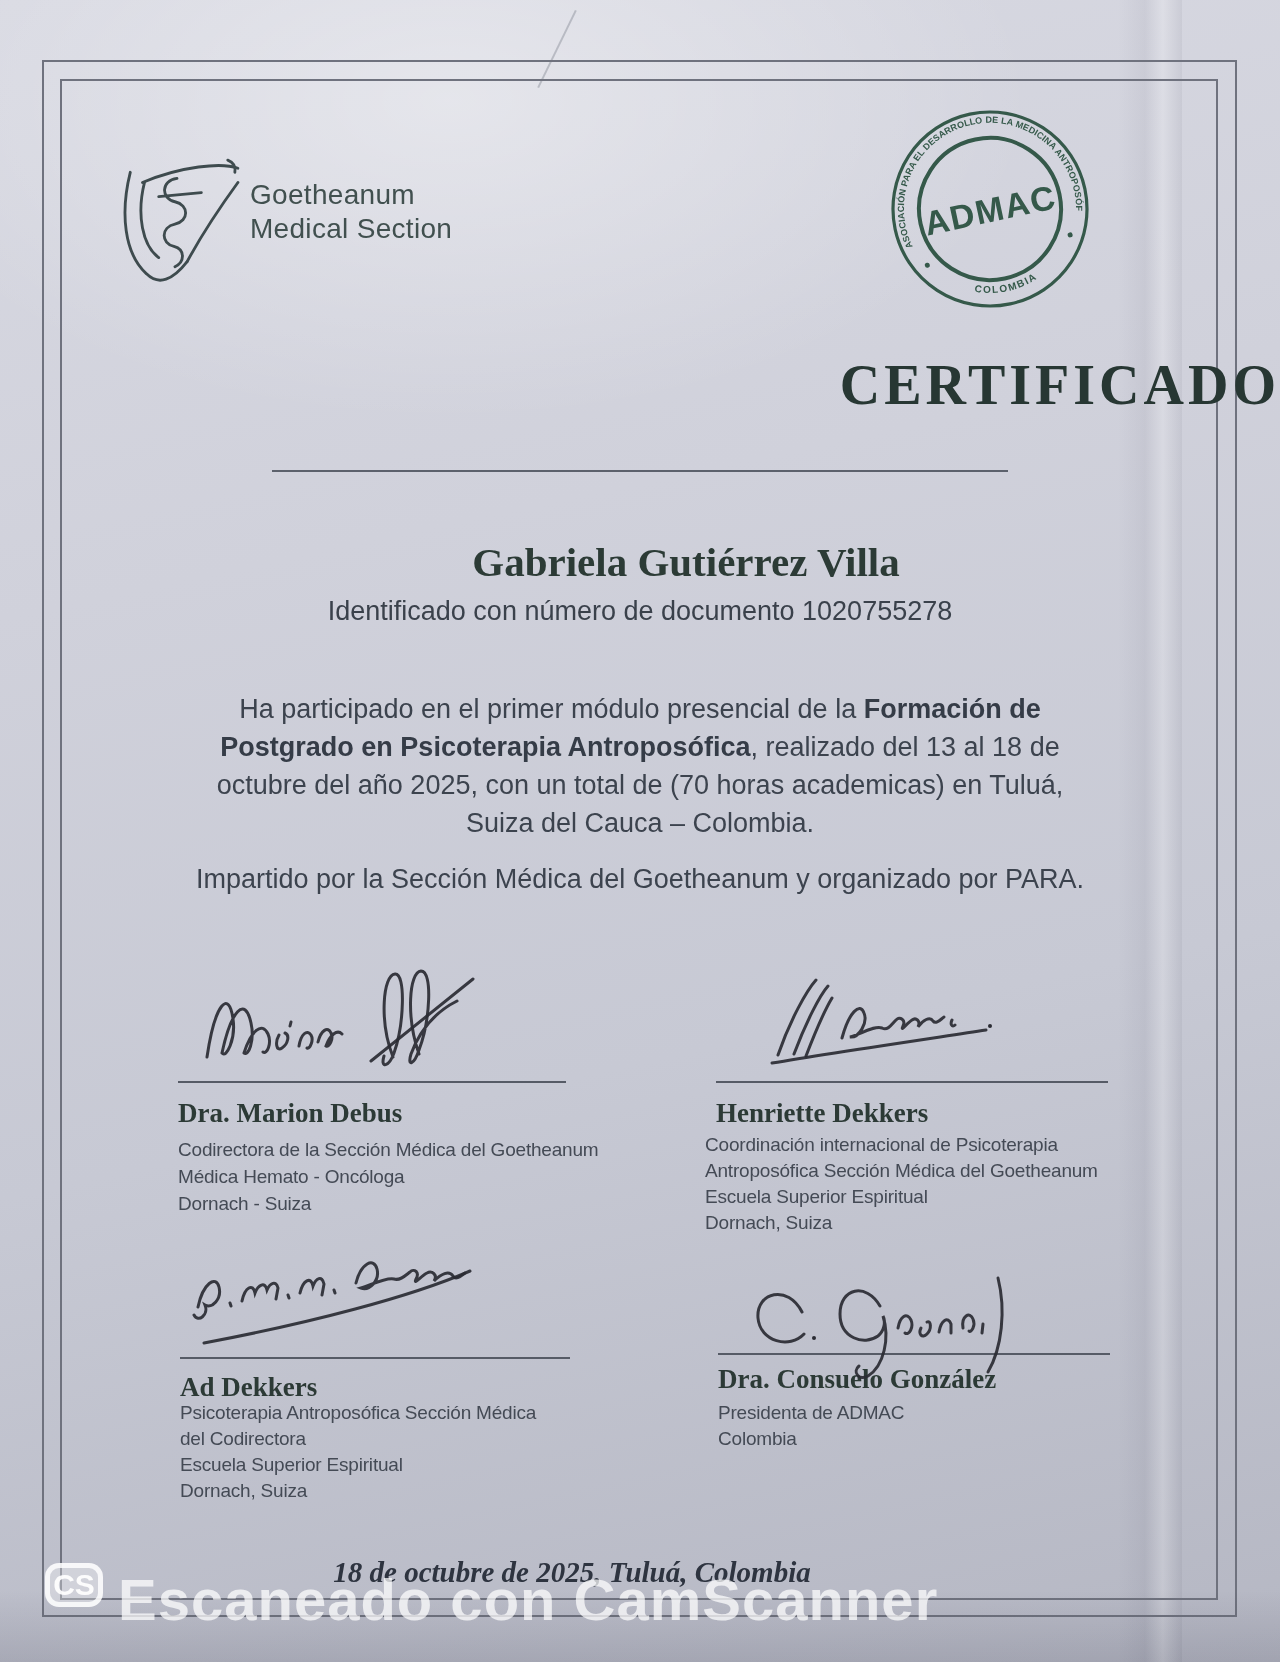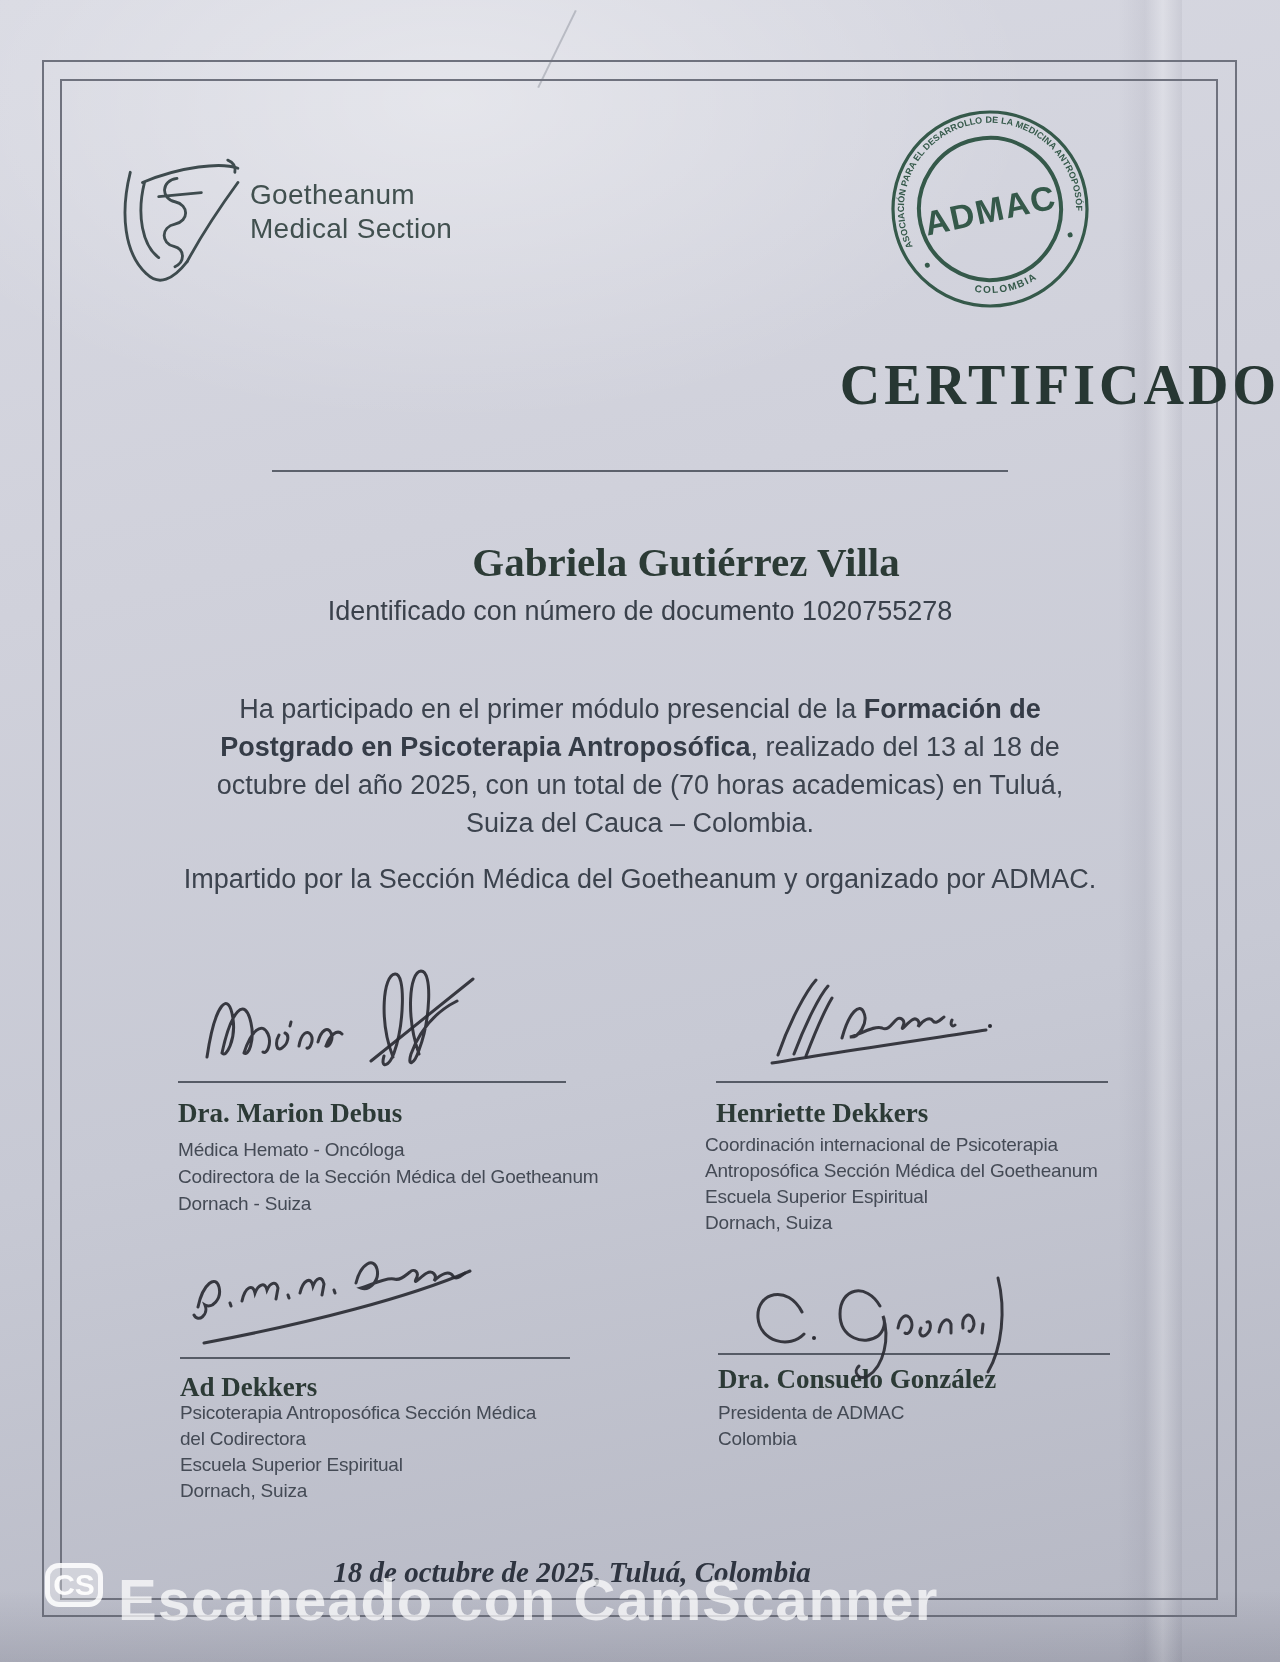--- a/index.html
+++ b/index.html
@@ -91,32 +91,32 @@
 
   <div class="abs name serif">Gabriela Gutiérrez Villa</div>
   <div class="abs idline">Identificado con número de documento 1020755278</div>
 
   <div class="abs para">
     <div><span>Ha participado en el primer módulo presencial de la </span><span class="b">Formación de</span></div>
     <div><span class="b">Postgrado en Psicoterapia Antroposófica</span><span>, realizado del 13 al 18 de</span></div>
     <div><span>octubre del año 2025, con un total de (70 horas academicas) en Tuluá,</span></div>
     <div><span>Suiza del Cauca – Colombia.</span></div>
   </div>
-  <div class="abs provider">Impartido por la Sección Médica del Goetheanum y organizado por ADMAC.</div>
+  <div class="abs provider">Impartido por la Sección Médica del Goetheanum y organizado por PARA.</div>
 
   <svg class="abs sig-svg" style="left:185px;top:945px;" width="400" height="130" viewBox="0 0 400 130">
     <path d="M22,112 C30,58 44,44 48,74 C51,94 41,114 37,108 M37,108 C46,66 60,50 66,78 C70,96 63,112 59,108 M59,108 C66,86 77,76 83,89 C87,98 82,110 78,107 M94,90 C90,97 91,107 97,103 C103,99 105,90 100,88 M106,77 L105,81 M114,101 C116,89 122,84 126,90 C129,95 125,104 122,103 M133,97 C136,85 143,81 146,88 C149,94 144,103 141,101 C145,90 152,84 157,89"></path>
     <path d="M208,112 C194,76 198,30 210,29 C221,28 219,80 209,108 C204,122 195,124 199,111 M234,109 C221,72 224,27 236,26 C248,26 245,76 234,105 C229,120 222,122 226,109 C236,82 254,65 272,56"></path>
     <path d="M288,34 L186,116"></path>
   </svg>
   <div class="abs sig-rule" style="left:178px;top:1081px;width:388px;"></div>
   <div class="abs sig-name serif" style="left:178px;top:1098px;">Dra. Marion Debus</div>
   <div class="abs sig-sub" style="left:178px;top:1136px;line-height:27px;">
+    <div>Codirectora de la Sección Médica del Goetheanum</div>
     <div>Médica Hemato - Oncóloga</div>
-    <div>Codirectora de la Sección Médica del Goetheanum</div>
     <div>Dornach - Suiza</div>
   </div>
 
   <svg class="abs sig-svg" style="left:690px;top:950px;" width="330" height="125" viewBox="0 0 330 125">
     <path d="M88,105 C100,70 117,40 126,30 M104,104 C116,72 130,45 138,36 M116,106 C126,80 136,58 142,48"></path>
     <path d="M152,88 C159,62 170,52 174,63 C178,73 169,88 160,87 C171,84 185,75 192,78 C198,81 202,74 206,70 C210,66 216,70 213,76 C210,83 217,73 222,70 C226,67 231,71 228,77 C233,70 240,66 243,71 C246,75 251,69 254,67 M262,70 C260,74 262,78 265,75"></path>
     <path d="M82,113 C135,104 230,90 296,80"></path>
     <circle cx="300" cy="76" r="2" fill="#2a2b33"></circle>
   </svg>
   <div class="abs sig-rule" style="left:716px;top:1081px;width:392px;"></div>

